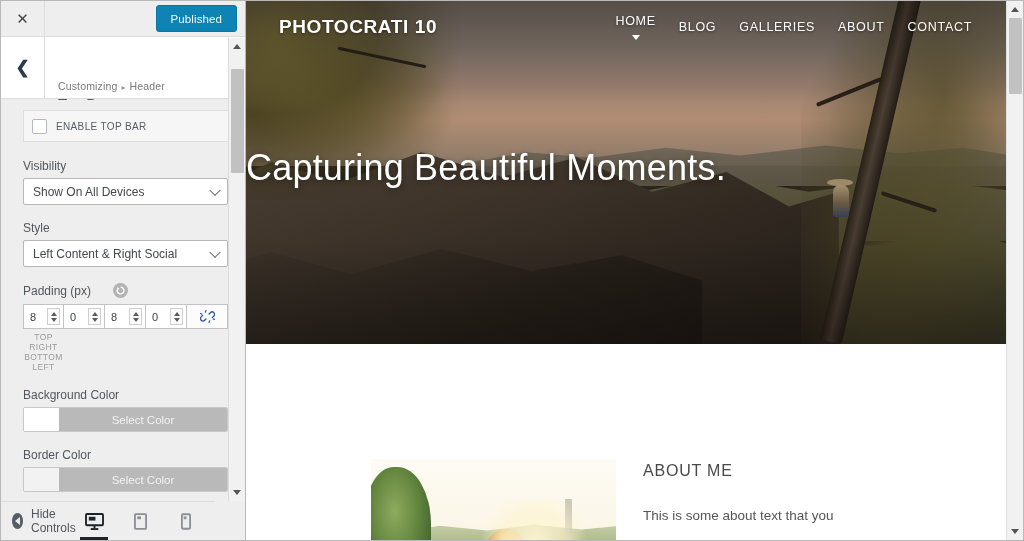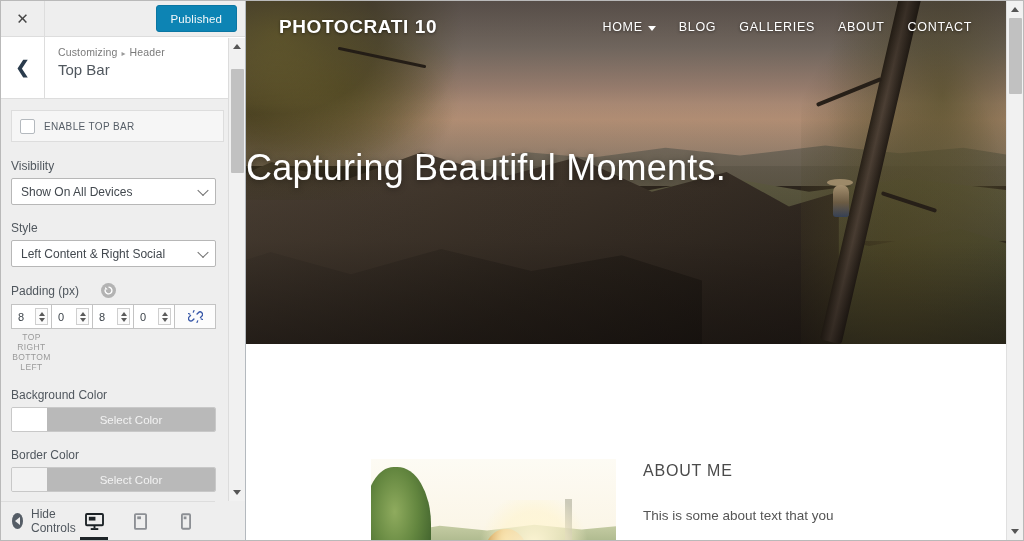--- a/index.html
+++ b/index.html
@@ -63,34 +63,35 @@
     background: #fff;
     border-bottom: 1px solid #ddd;
   }
   .cz-back {
     width: 44px;
     display: flex; align-items: center; justify-content: center;
     border-right: 1px solid #ddd;
     color: #2a3b4c; font-size: 17px; font-weight: bold;
     cursor: pointer;
   }
-  .cz-titles { padding: 9px 0 0 13px; }
+  .cz-titles { padding: 9px 0 0 13px; margin-top: 34px; }
   .cz-crumb {
     font-size: 10.5px; color: #7a7a7a; letter-spacing: .15px;
     margin-bottom: 3px;
   }
   .cz-crumb .sep { margin: 0 4px; font-size: 8px; color: #9a9a9a; }
   .cz-sectitle { font-size: 15px; color: #50575e; font-weight: 400; }
 
   
   .cz-body {
     position: absolute;
     top: 99px; left: 0; right: 0; bottom: 39px;
     background: #eeeeee;
     overflow: hidden;
+    padding-left: 12px;
   }
   .cz-controls {
     padding: 10px 10px 0 10px;
     width: 233px;
   }
 
   
   .cz-checkgroup {
     background: #f6f6f6;
     border: 1px solid #dddddd;
@@ -422,20 +423,21 @@
     margin-left: auto;
     display: flex; align-items: center; gap: 23px;
   }
   .nav-item {
     color: #fff;
     font-size: 12.5px;
     letter-spacing: .7px;
     text-shadow: 0 1px 3px rgba(0,0,0,.5);
     display: flex; align-items: center; gap: 5px;
     cursor: pointer;
+    flex-direction: column;
   }
   .nav-caret {
     width: 0; height: 0;
     border-left: 4px solid transparent;
     border-right: 4px solid transparent;
     border-top: 5px solid #fff;
     margin-top: 2px;
   }
   .hero-title {
     position: absolute;

